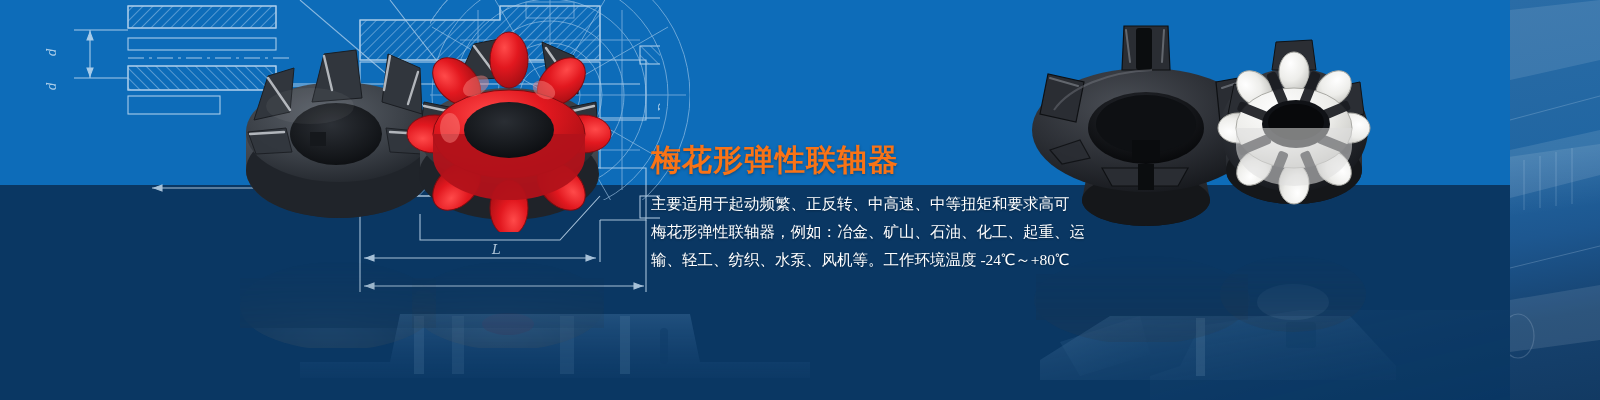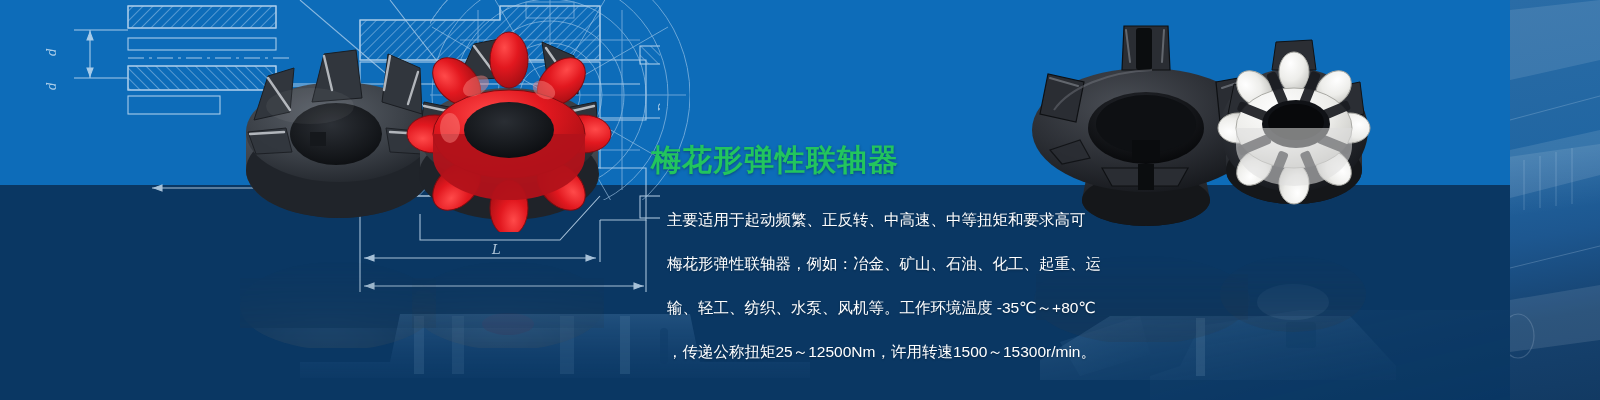--- a/index.html
+++ b/index.html
@@ -74,30 +74,30 @@
     opacity:.30;
     transform:scaleY(-1);
     -webkit-mask-image:linear-gradient(to bottom,rgba(0,0,0,.85),rgba(0,0,0,0) 78%);
             mask-image:linear-gradient(to bottom,rgba(0,0,0,.85),rgba(0,0,0,0) 78%);
     pointer-events:none;
   }
 
   
   .title{
     position:absolute;left:651px;top:140px;
-    font-size:30px;font-weight:bold;color:#22c55e;
+    font-size:30px;font-weight:bold;color:#f97316;
     letter-spacing:1px;white-space:nowrap;
     text-shadow:0 1px 3px rgba(0,0,0,.35);
   }
   .desc{
     position:absolute;left:651px;top:190px;width:420px;
     color:#ffffff;font-size:15.5px;line-height:28px;
     text-shadow:0 1px 2px rgba(0,0,0,.3);
   }
-  .desc p{margin:16px;white-space:nowrap;}
+  .desc p{margin:0;white-space:nowrap;font-family:Liberation Serif, serif;}
 </style>
 </head>
 <body>
 
 <div class="banner">
 
   <div class="bg-base"></div>
   <div class="band-light-left"></div>
   <div class="band-light-main"></div>
   <div class="band-light-right"></div>
@@ -571,17 +571,16 @@
     <ellipse cx="84" cy="96" rx="28" ry="18" fill="#08090b"></ellipse>
 
     <path d="M24,102 L24,120 A58,40 0 0 0 140,120 L140,102 Z" fill="#dedede" opacity=".55"></path>
   </svg>
 
   <div class="title">梅花形弹性联轴器</div>
 
   <div class="desc">
     <p>主要适用于起动频繁、正反转、中高速、中等扭矩和要求高可</p>
     <p>梅花形弹性联轴器，例如：冶金、矿山、石油、化工、起重、运</p>
-    <p>输、轻工、纺织、水泵、风机等。工作环境温度 -35℃～+80℃</p>
-    <p>，传递公称扭矩25～12500Nm，许用转速1500～15300r/min。</p>
+    <p>输、轻工、纺织、水泵、风机等。工作环境温度 -24℃～+80℃</p>
   </div>
 
 </div>
 
 </body></html>

